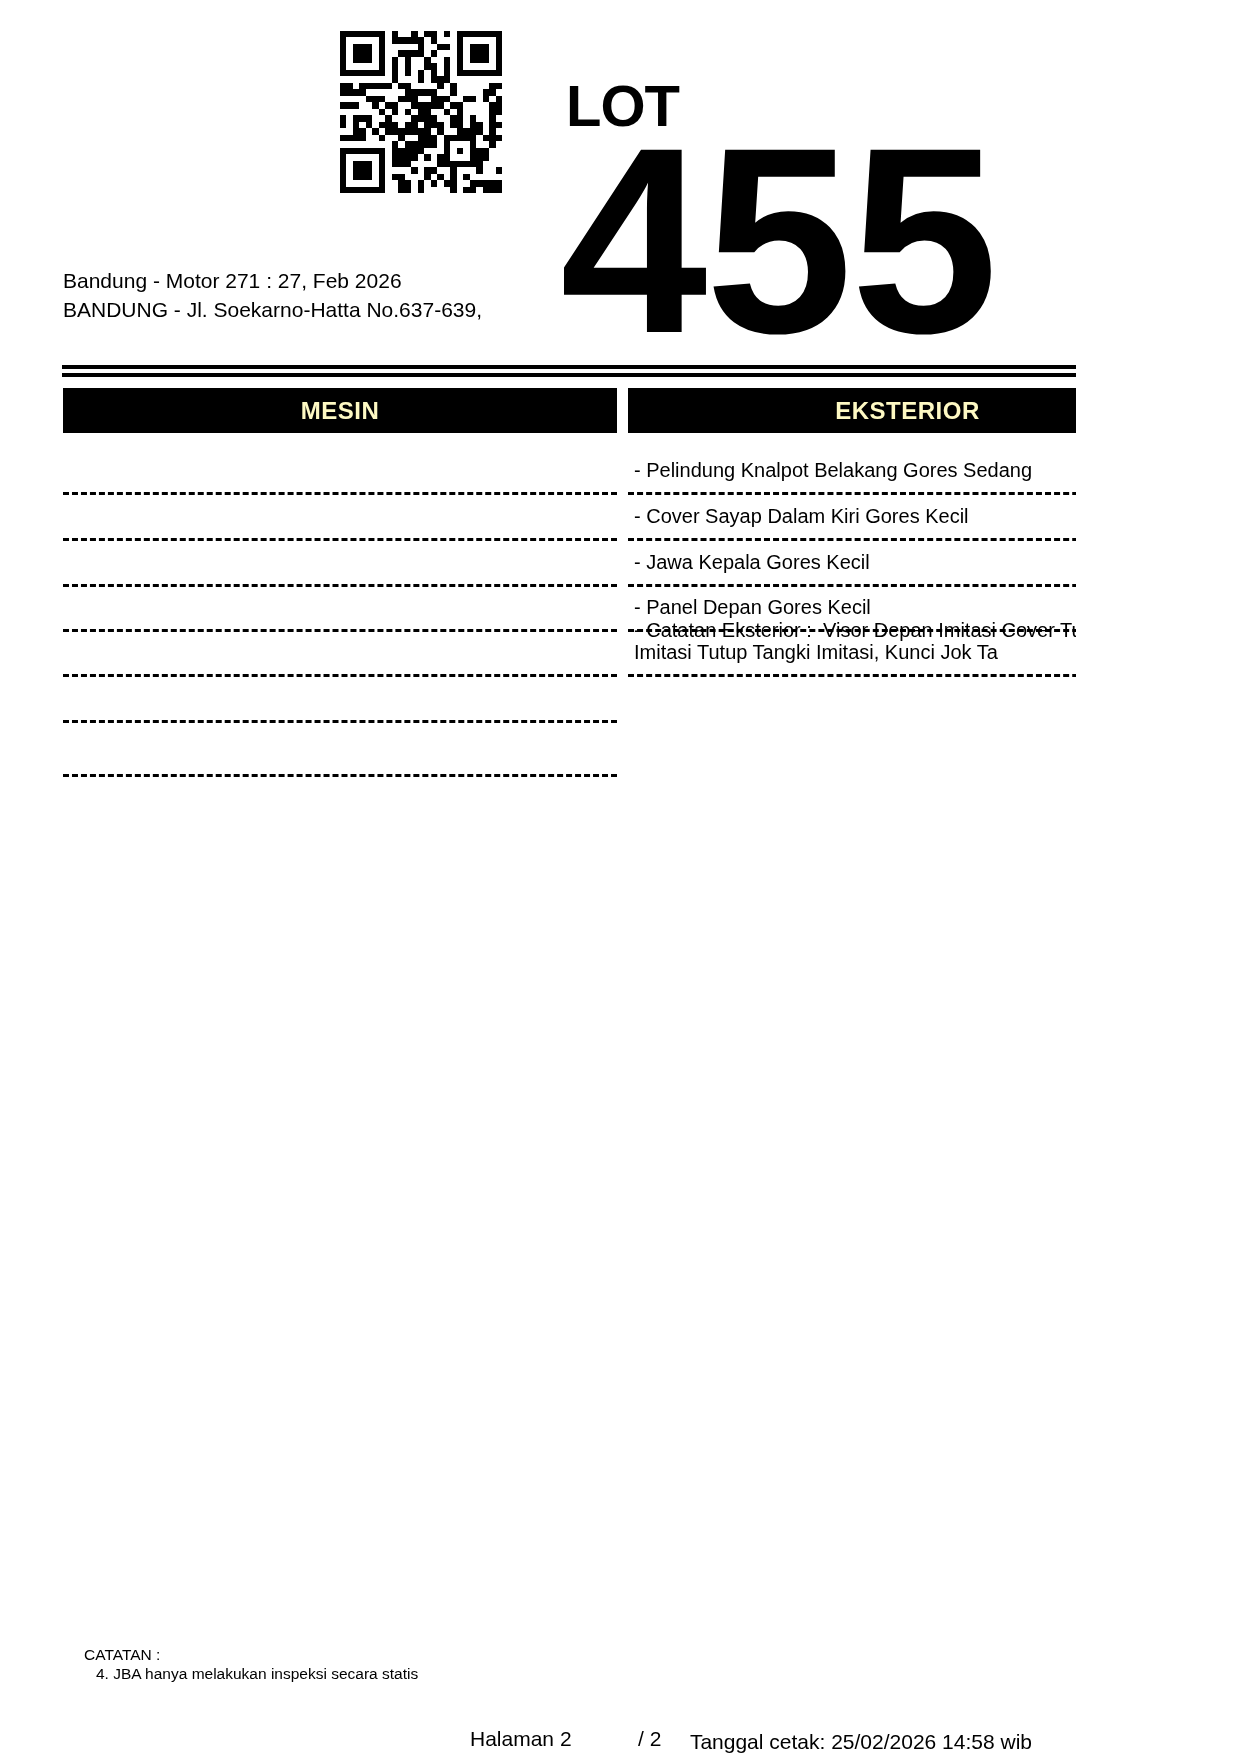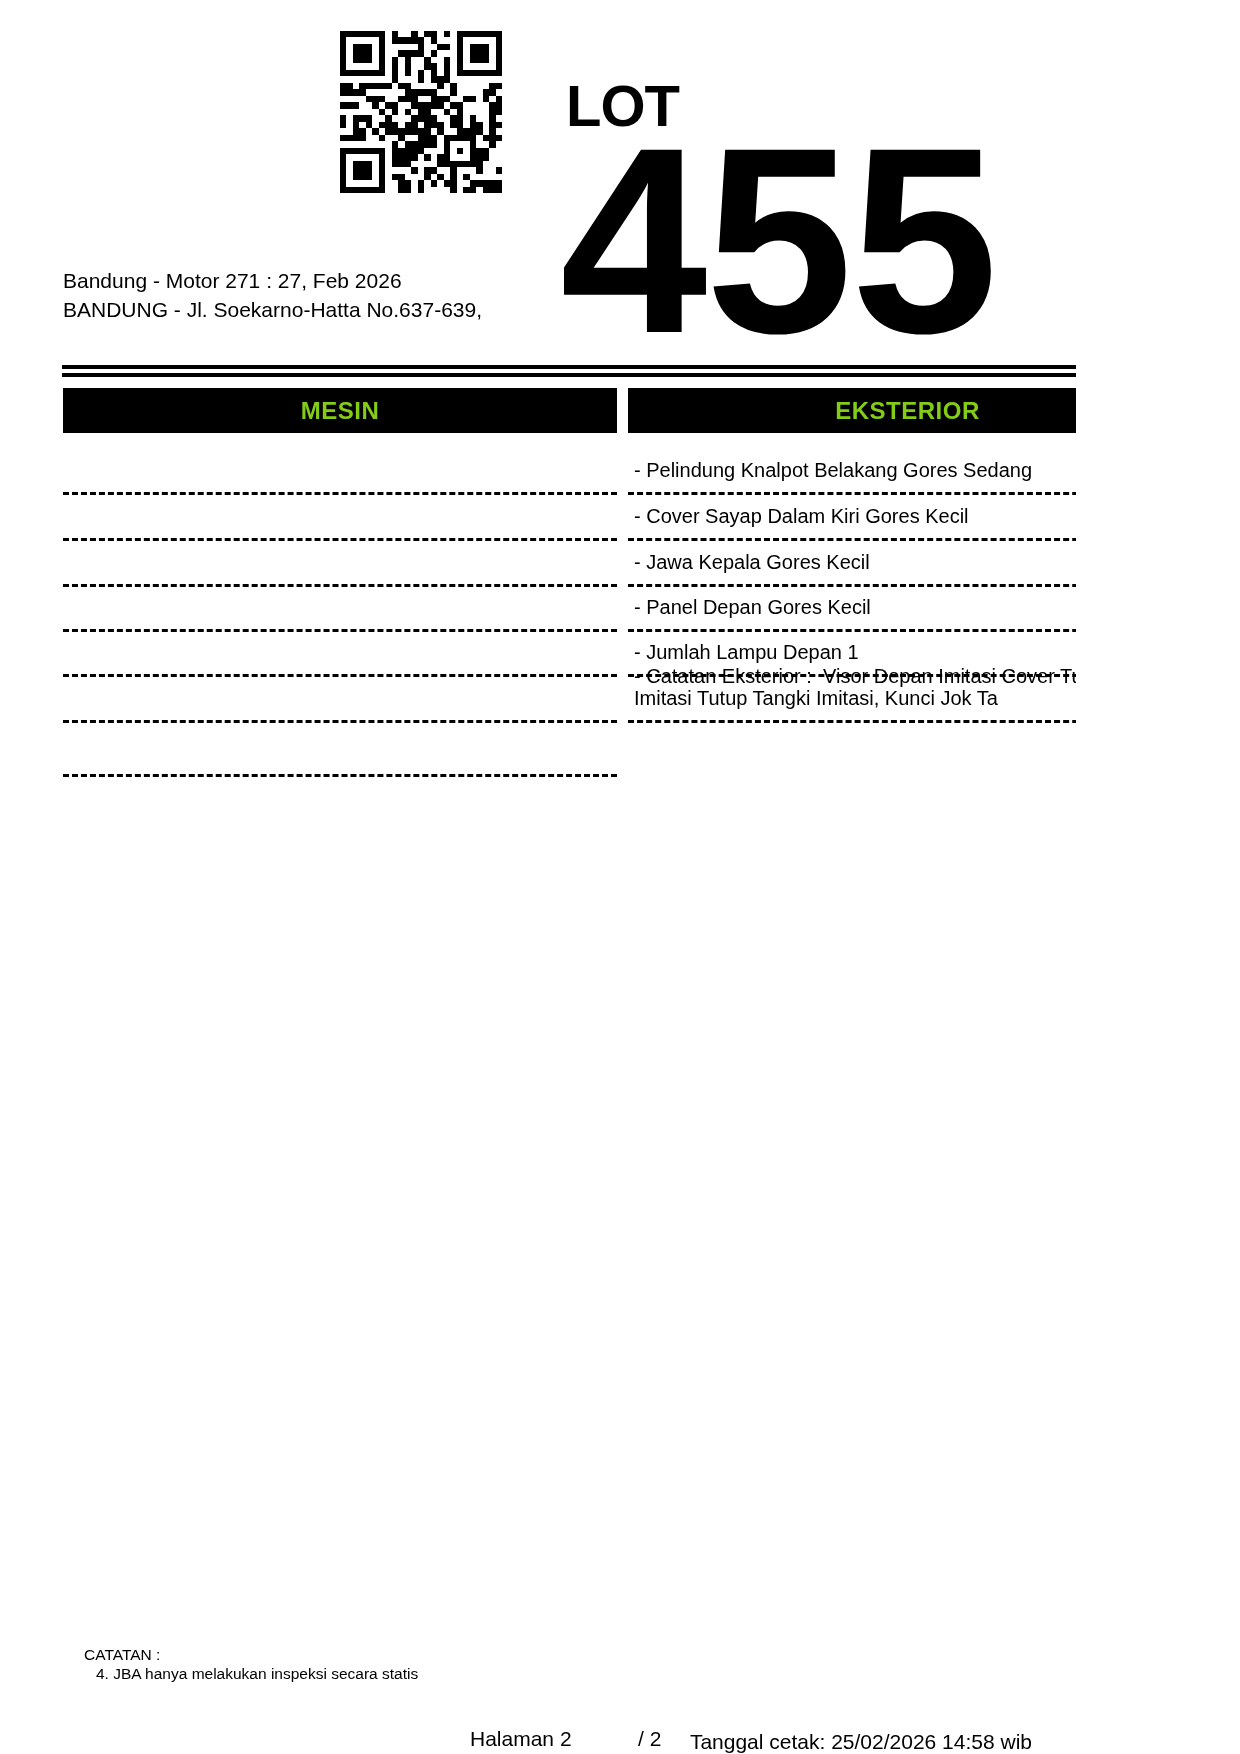--- a/index.html
+++ b/index.html
@@ -19,21 +19,21 @@
   .double-rule{
     left:62px;top:365px;width:1124px;height:12px;box-sizing:border-box;
     border-top:4px solid #000;border-bottom:4px solid #000;
   }
 
   
   .col{position:absolute;top:388px;}
   .col-mesin{left:63px;width:554px;}
   .col-eksterior{left:628px;width:559px;}
   .col-header{
-    height:45px;background:#000;color:#84cc16;font-size:24px;font-weight:bold;
+    height:45px;background:#000;color:#fef9c3;font-size:24px;font-weight:bold;
     display:flex;align-items:center;justify-content:center;letter-spacing:.5px;
   }
   .rows .row{
     box-sizing:border-box;height:46px;border-bottom:3px dashed #000;
     display:flex;align-items:flex-end;
     padding:0 4px 11px 6px;font-size:20px;line-height:22px;white-space:pre-wrap;
   }
   .rows .row:nth-child(1){height:62px;}
   .rows .row:nth-child(4),.rows .row:nth-child(5){height:45px;}
   .rows .row:nth-child(7){height:54px;padding-bottom:4px;}
@@ -309,21 +309,20 @@
     </div>
   </div>
 
   <div class="col col-eksterior">
     <div class="col-header">EKSTERIOR</div>
     <div class="rows">
       <div class="row">- Pelindung Knalpot Belakang Gores Sedang</div>
       <div class="row">- Cover Sayap Dalam Kiri Gores Kecil</div>
       <div class="row">- Jawa Kepala Gores Kecil</div>
       <div class="row">- Panel Depan Gores Kecil</div>
-      <div class="row">- Jumlah Lampu Depan 1</div>
       <div class="row">- Catatan Eksterior :  Visor Depan Imitasi Cover Tutup Tangki Imitasi Tutup Tangki Imitasi, Kunci Jok Ta</div>
     </div>
   </div>
 
   <div class="abs notes">
     <div>CATATAN :</div>
     <div class="note-item">4. JBA hanya melakukan inspeksi secara statis</div>
   </div>
 
   <div class="abs footer-page">Halaman 2</div>

